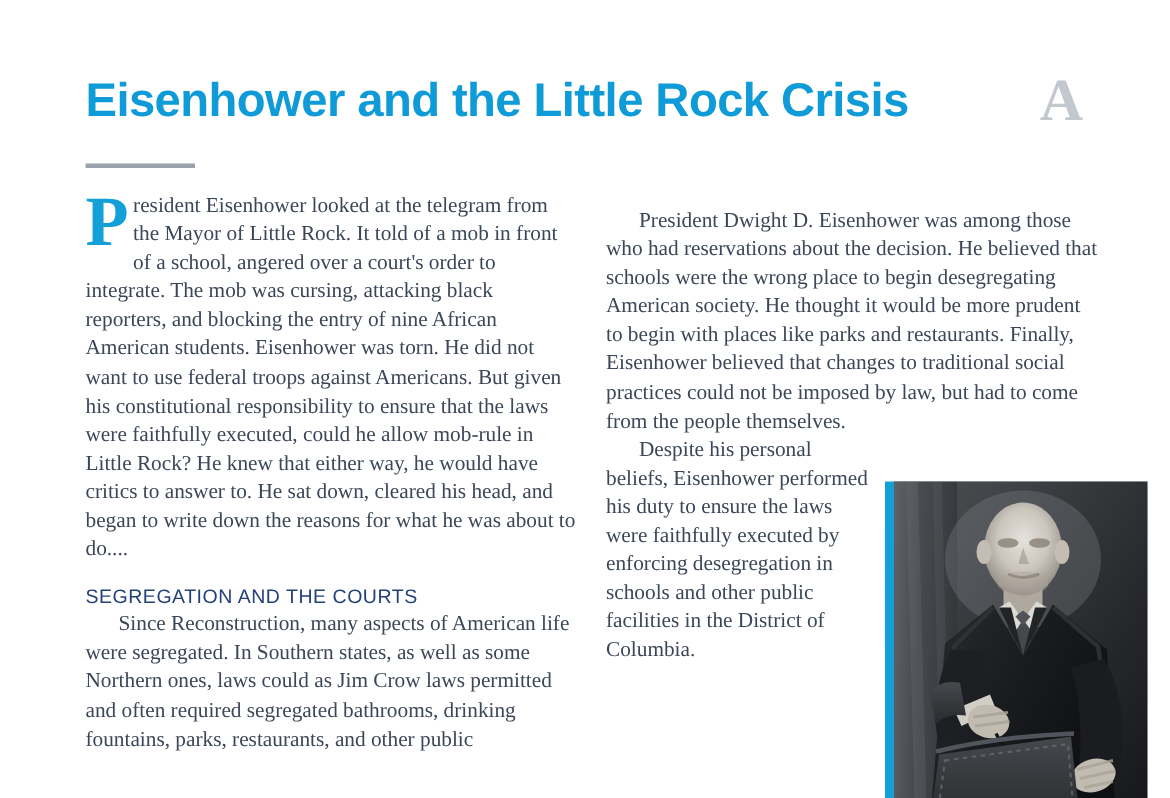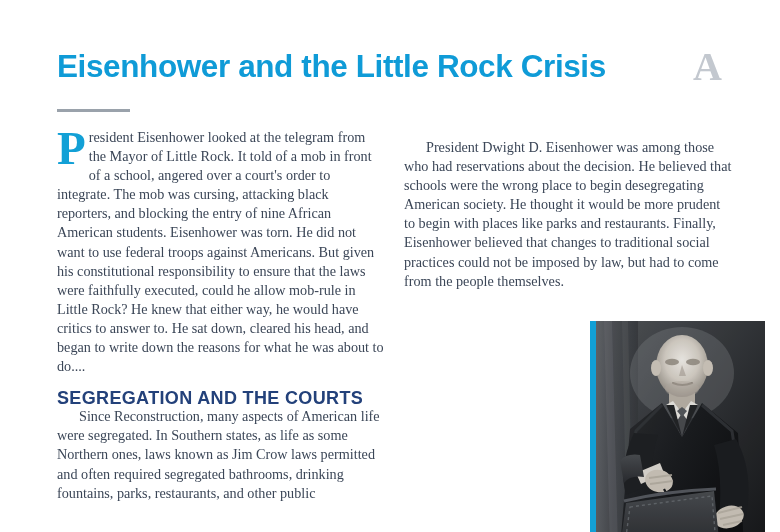--- a/index.html
+++ b/index.html
@@ -91,22 +91,22 @@
     font-weight: bold;
     font-size: 47px;
     line-height: 38px;
     color: #12a0d6;
     padding: 0 3px 0 0;
     margin-top: 1px;
   }
 
   .section-head {
     font-family: "Liberation Sans", sans-serif;
-    font-weight: bold;
-    font-size: 18px;
+    font-weight: normal;
+    font-size: 13px;
     letter-spacing: 0.35px;
     color: #23417a;
     margin: 14px 0 1px 0;
     text-indent: 0;
     line-height: 16px;
   }
 
   
   .photo-figure {
     position: absolute;
@@ -151,29 +151,30 @@
   <div class="title-rule"></div>
 
   <div class="col col-left">
 
     <p class="dropcap-para">
       <span class="dropcap">P</span><span>resident Eisenhower looked at the telegram from the Mayor of Little Rock. It told of a mob in front of a school, angered over a court's order to integrate. The mob was cursing, attacking black reporters, and blocking the entry of nine African American students. Eisenhower was torn. He did not want to use federal troops against Americans. But given his constitutional responsibility to ensure that the laws were faithfully executed, could he allow mob-rule in Little Rock? He knew that either way, he would have critics to answer to. He sat down, cleared his head, and began to write down the reasons for what he was about to do....</span>
     </p>
 
     <div class="section-head">SEGREGATION AND THE COURTS</div>
 
-    <p class="para">Since Reconstruction, many aspects of American life were segregated. In Southern states, as life as some Northern ones, laws known as Jim Crow laws permitted and often required segregated bathrooms, drinking fountains, parks, restaurants, and other public</p>
+    <p class="para">Since Reconstruction, many aspects of American life were segregated. In Southern states, as well as some Northern ones, laws could as Jim Crow laws permitted and often required segregated bathrooms, drinking fountains, parks, restaurants, and other public</p>
   </div>
 
   <div class="col col-right">
 
     <p class="para">President Dwight D. Eisenhower was among those who had reservations about the decision. He believed that schools were the wrong place to begin desegregating American society. He thought it would be more prudent to begin with places like parks and restaurants. Finally, Eisenhower believed that changes to traditional social practices could not be imposed by law, but had to come from the people themselves.</p>
 
     <div class="float-spacer"></div>
 
+    <p class="para">Despite his personal beliefs, Eisenhower performed his duty to ensure the laws were faithfully executed by enforcing desegregation in schools and other public facilities in the District of Columbia.</p>
   </div>
 
   <figure class="photo-figure">
     <div class="photo-accent"></div>
     <div class="photo-frame">
       <svg width="169" height="227" viewBox="0 0 169 227" xmlns="http://www.w3.org/2000/svg">
         <defs>
           <linearGradient id="bgGrad" x1="0" y1="0" x2="1" y2="1">
             <stop offset="0%" stop-color="#55585c"></stop>
             <stop offset="35%" stop-color="#3b3e42"></stop>

